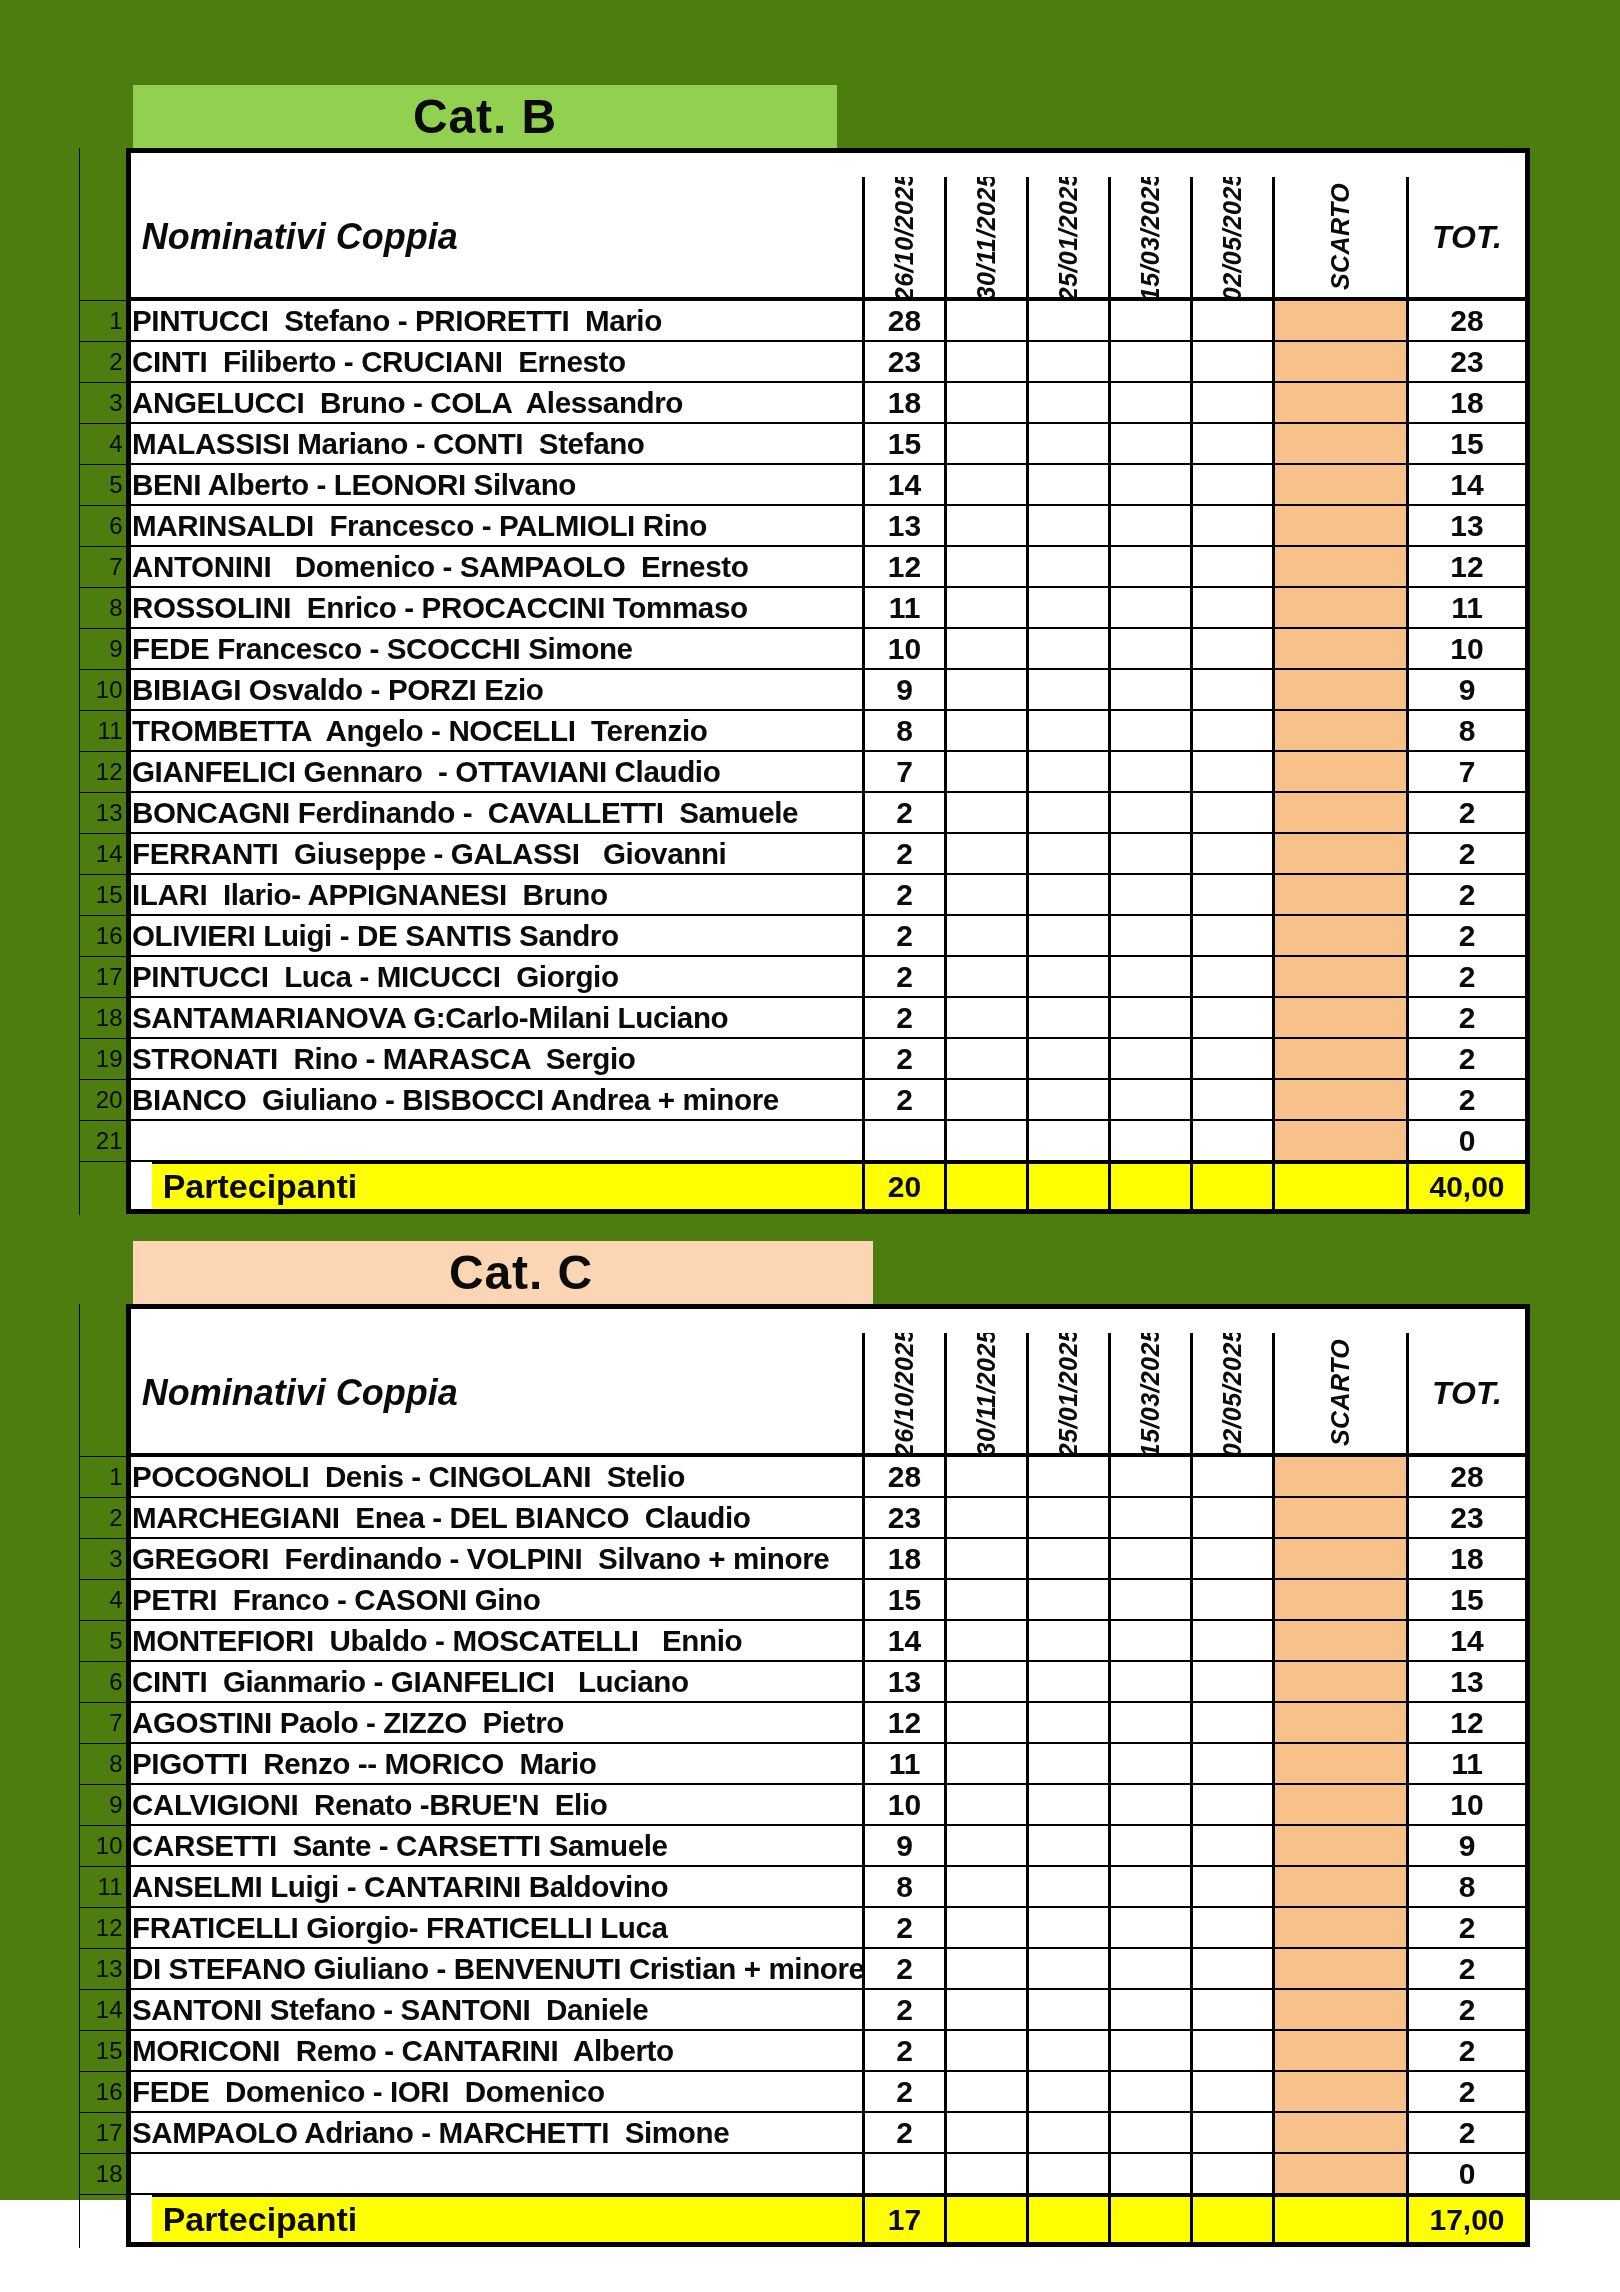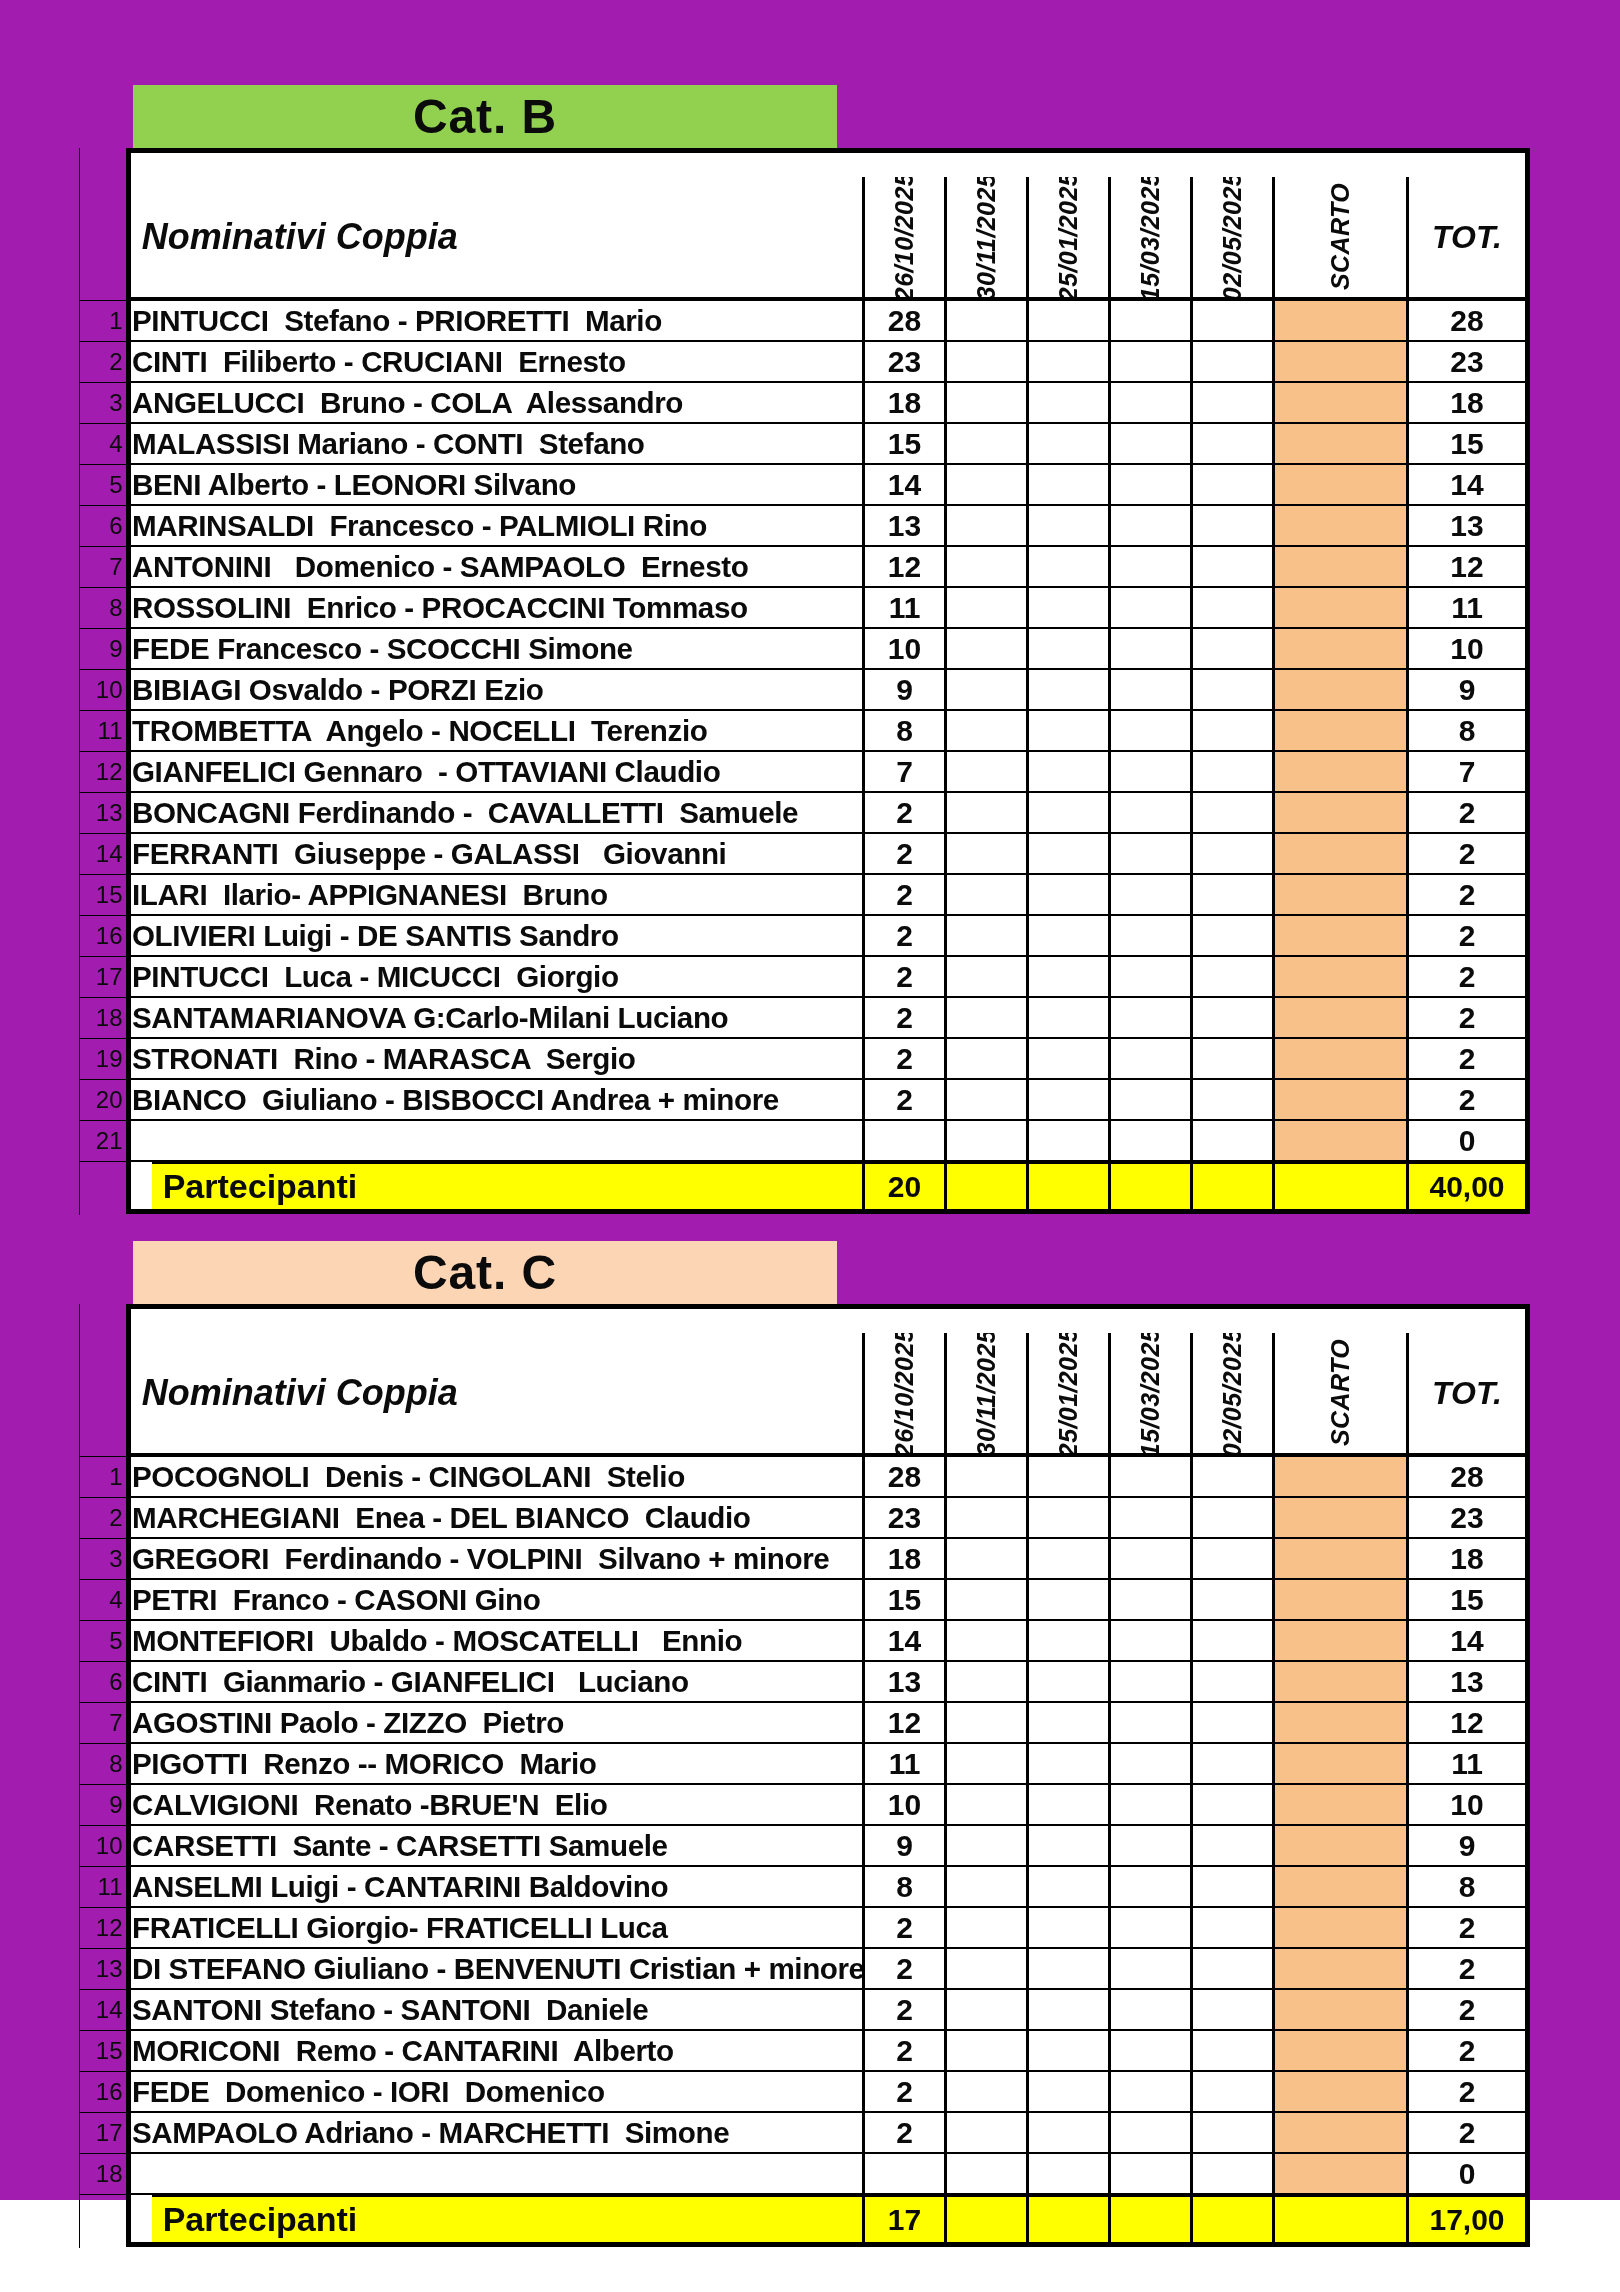--- a/index.html
+++ b/index.html
@@ -2,21 +2,21 @@
 <html style="--scarto: #F8C189; --partyellow: #FFFF00;font-size:14.3px"><head>
 <meta charset="utf-8">
 <style>
   html,body{
     margin:0; padding:0; background:#ffffff;
     width:1620px; height:2293px;
     font-family:"Liberation Sans", sans-serif;
     color:#0b0b0b;
     overflow:hidden;
   }
-  #page{ position:relative; width:1620px; height:2200px; background:#a21caf; }
+  #page{ position:relative; width:1620px; height:2200px; background:#4d7c0f; }
 
   section.cat{ position:absolute; left:79px; }
 
   
   .banner{
     position:absolute; left:54px; top:0; width:704px; height:63px;
     display:flex; align-items:center; justify-content:center;
     font-size:48px; font-weight:bold; letter-spacing:0.9px;
   }
 
@@ -291,21 +291,21 @@
         <div class="cell part part-cell score">20</div>
         <div class="cell part part-cell"></div>
         <div class="cell part part-cell"></div>
         <div class="cell part part-cell"></div>
         <div class="cell part part-cell"></div>
         <div class="cell part part-cell"></div>
         <div class="cell part part-cell last-col tot-cell">40,00</div>
       </div>
     </section>
     <section class="cat" style="top: 1241px;">
-      <div class="banner" style="background: rgb(252, 213, 180);">Cat. C</div>
+      <div class="banner" style="background: rgb(252, 213, 180); padding-left: 36px;">Cat. C</div>
       <div class="gutter">
         <div class="gut-cell gut-spacer"></div>
         <div class="gut-cell gut-row">1</div>
         <div class="gut-cell gut-row">2</div>
         <div class="gut-cell gut-row">3</div>
         <div class="gut-cell gut-row">4</div>
         <div class="gut-cell gut-row">5</div>
         <div class="gut-cell gut-row">6</div>
         <div class="gut-cell gut-row">7</div>
         <div class="gut-cell gut-row">8</div>

